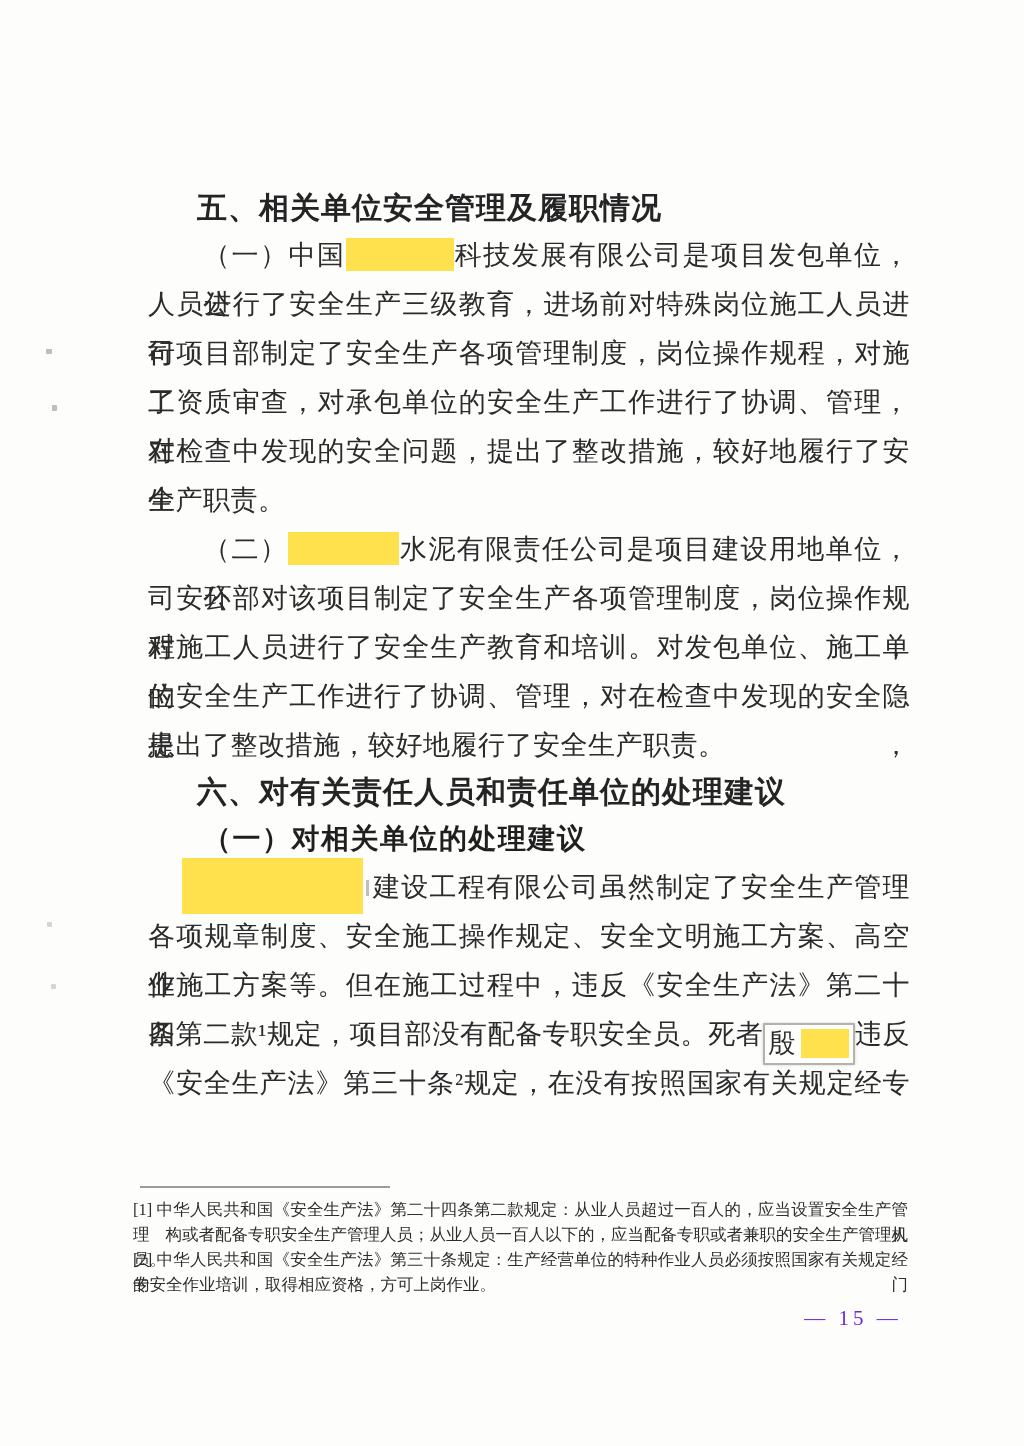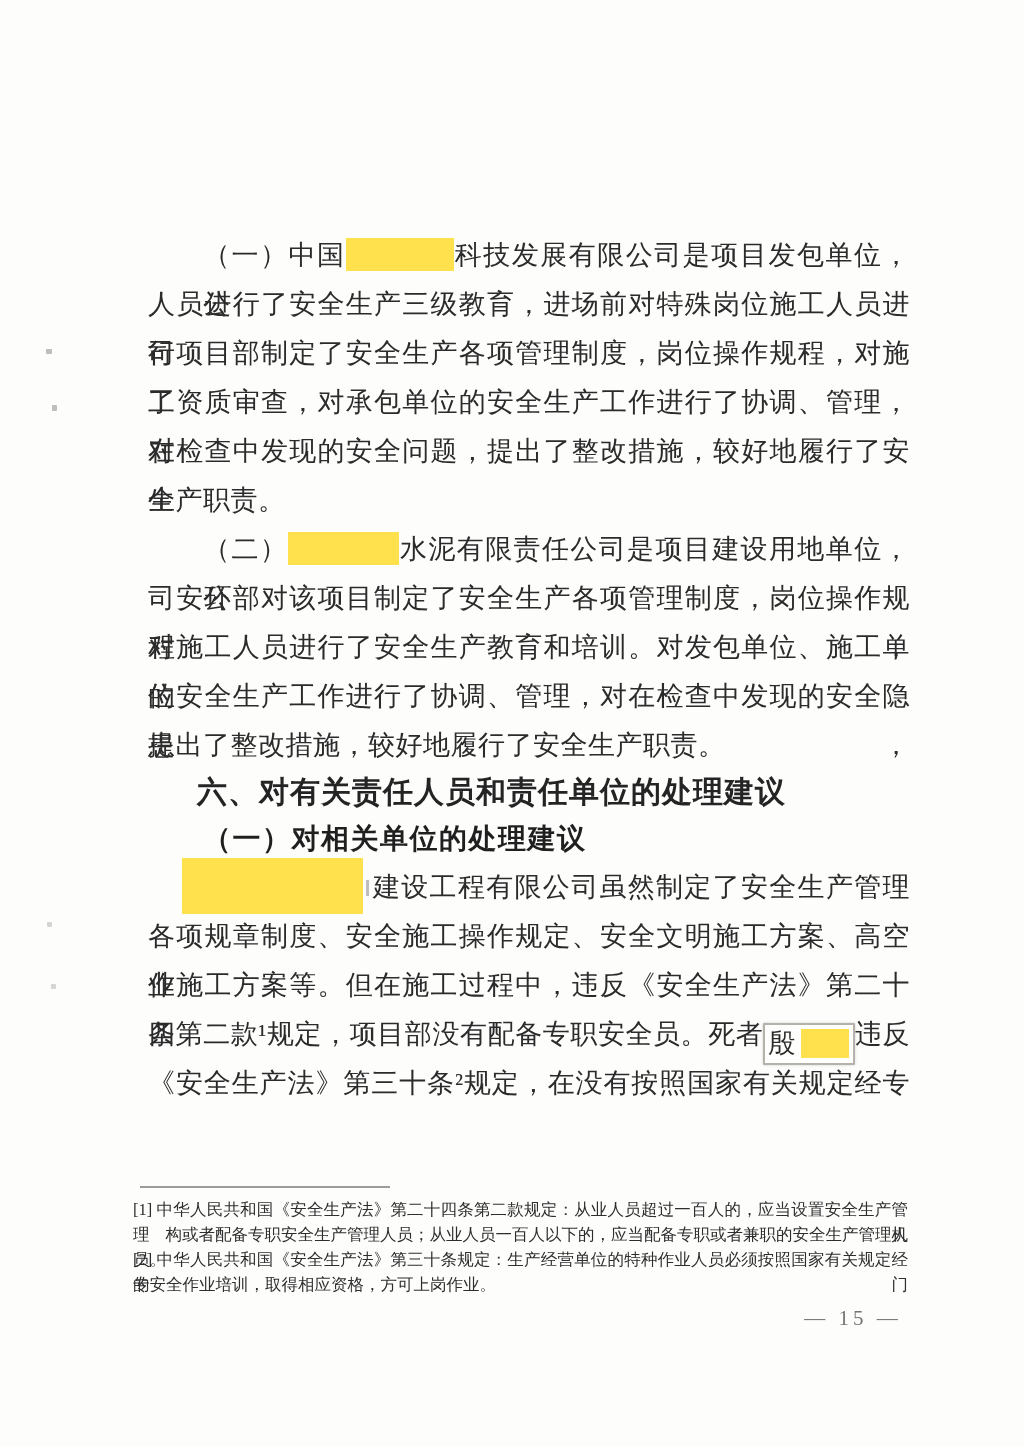--- a/index.html
+++ b/index.html
@@ -61,32 +61,33 @@
   .foot-sep{position:absolute;left:140px;top:1186px;width:250px;height:2px;background:#9c9c9c;}
   .footnotes{position:absolute;left:133px;top:1197px;width:775px;}
   .fn-line{
     font-size:16.5px;line-height:25px;height:25px;color:#2e2e2e;
     text-align:justify;text-align-last:justify;text-justify:inter-character;
   }
   .fn-line.left{text-align:right;text-align-last:left;}
   
   .pagenum{
     position:absolute;left:788px;top:1306px;width:130px;
-    text-align:center;font-size:21px;color:#737373;letter-spacing:4px;
+    text-align:center;font-size:21px;color:#6d28d9;letter-spacing:4px;
     font-family:"Liberation Serif","DejaVu Serif",serif;
   }
   
   .speck{position:absolute;background:#8d8a85;border-radius:1px;opacity:.55;}
   .remnant{position:absolute;width:3px;height:16px;background:#8a8a8a;opacity:.55;}
 </style>
 </head>
 <body>
 
 <div class="page">
 
+  <div class="h-main" style="top:188px;">五、相关单位安全管理及履职情况</div>
 
   <div class="para" style="top:231px;">
     <div class="line indent">
       <span>（一）中国</span><span class="hl hl-inline" style="width:108px;height:33px;"></span><span>科技发展有限公司是项目发包单位，公</span>
     </div>
     <div class="line">人员进行了安全生产三级教育，进场前对特殊岗位施工人员进行</div>
     <div class="line">司项目部制定了安全生产各项管理制度，岗位操作规程，对施工</div>
     <div class="line">了资质审查，对承包单位的安全生产工作进行了协调、管理，对</div>
     <div class="line">在检查中发现的安全问题，提出了整改措施，较好地履行了安全</div>
     <div class="line left">生产职责。</div>

